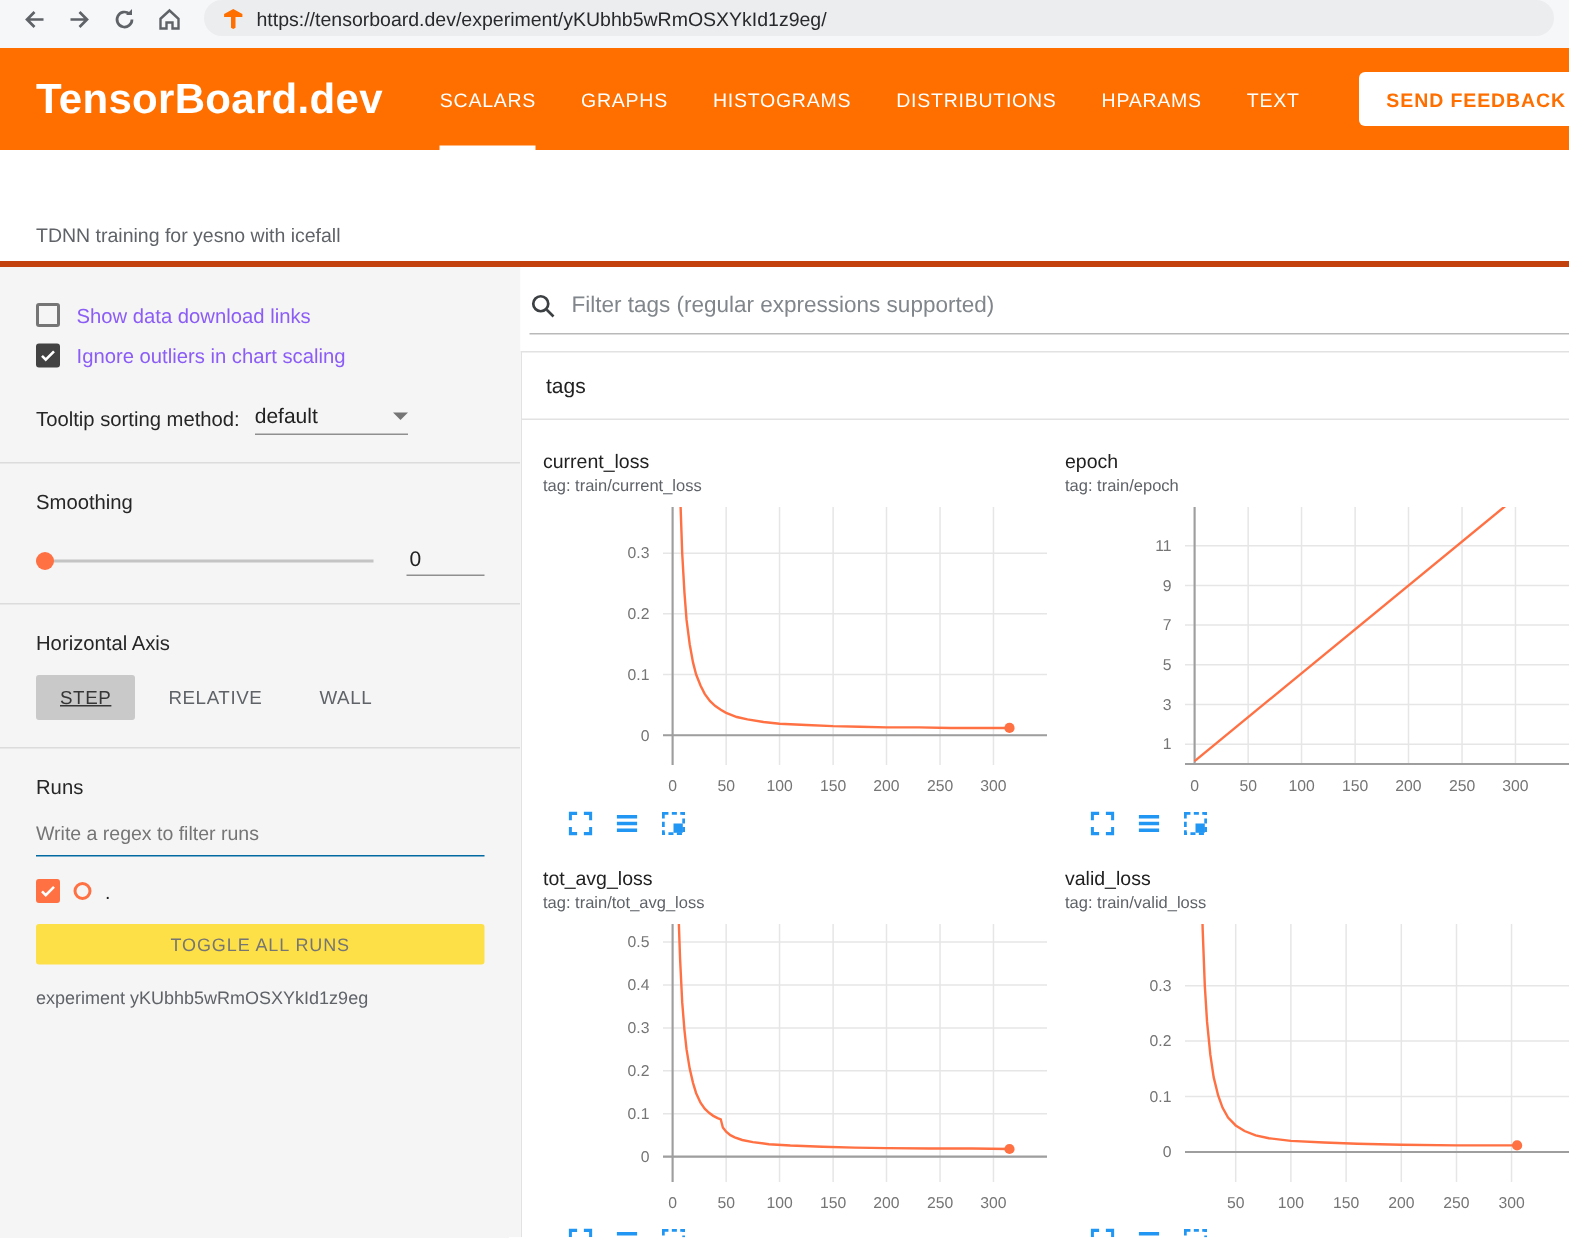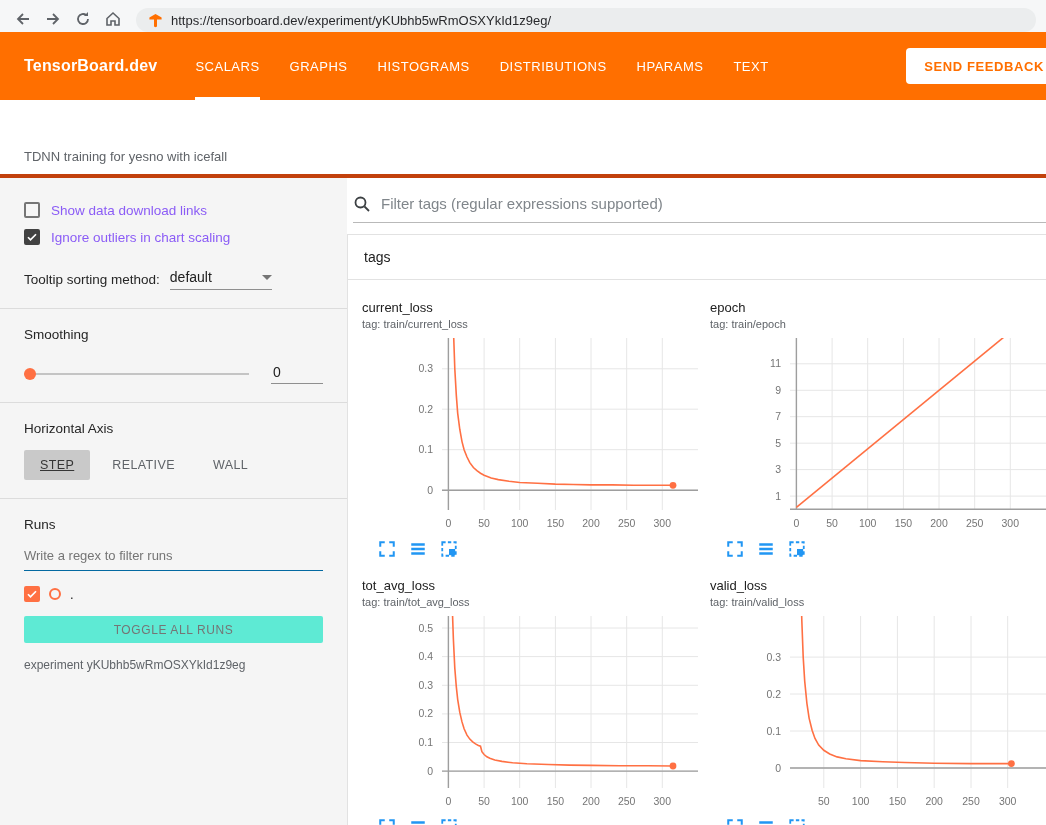--- a/index.html
+++ b/index.html
@@ -3,28 +3,28 @@
 <meta charset="utf-8">
 <style>
   * { box-sizing: border-box; }
   html,body { margin:0; padding:0; }
   body {
     width:1046px; height:825px; overflow:hidden; position:relative;
     font-family:"Liberation Sans", sans-serif; background:#fff; color:#212121;
   }
 
   
-  .browser-bar { height:32px; background:#f6f7f8; display:flex; align-items:flex-end; padding:0 10px; gap:4px; }
+  .browser-bar { height:32px; background:#f6f7f8; display:flex; align-items:flex-start; padding:0 10px; gap:4px; }
   .nav-icon { width:26px; height:26px; border-radius:50%; display:flex; align-items:center; justify-content:center; color:#5f6368; flex:none; }
   .address-bar { flex:1; height:24px; margin-left:6px; background:#ebedee; border-radius:13px; display:flex; align-items:center; padding:0 12px; gap:8px; }
   .url { font-size:13px; color:#28292c; white-space:nowrap; }
 
   
   .app-header { height:68px; background:#ff6f00; display:flex; align-items:stretch; padding:0 0 0 24px; position:relative; }
-  .brand { color:#fff; font-size:16px; font-weight:600; letter-spacing:.2px; align-self:center; }
+  .brand { color:#fff; font-size:28px; font-weight:600; letter-spacing:.2px; align-self:center; }
   .tabs { display:flex; margin-left:38px; gap:30px; }
   .tab { display:flex; align-items:center; color:#fff; font-size:13px; font-weight:500; letter-spacing:.5px; cursor:pointer; border-bottom:3px solid transparent; padding-top:3px; }
   .tab.active { border-bottom-color:#fff; }
   .feedback-btn { position:absolute; right:-16px; top:16px; height:36px; background:#fff; color:#ff6f00; border:none; border-radius:4px; font-family:inherit; font-size:13px; font-weight:700; letter-spacing:.6px; padding:0 18px; }
 
   
   .subtitle-bar { height:78px; padding:49px 0 0 24px; font-size:13px; color:#5f6368; border-bottom:4px solid #c2410c; background:#fff; }
 
   
   .content { display:flex; height:647px; overflow:hidden; }
@@ -52,21 +52,21 @@
   .slider-value { width:52px; border:none; border-bottom:1px solid #8f8f8f; background:transparent; font-family:inherit; font-size:14px; color:#212121; padding:0 0 3px 2px; outline:none; }
 
   .axis-buttons { display:flex; gap:6px; margin-top:14px; }
   .axis-btn { height:30px; padding:0 16px; border:none; border-radius:2px; background:transparent; color:#5f6368; font-family:inherit; font-size:12.5px; letter-spacing:.4px; cursor:pointer; }
   .axis-btn.active { background:#c9c9c9; color:#363636;text-decoration:underline; }
 
   .runs-filter { width:100%; border:none; border-bottom:1px solid #0369a1; background:transparent; font-family:inherit; font-size:13px; color:#212121; padding:8px 0 7px 0; margin-top:8px; outline:none; }
   .runs-filter::placeholder { color:#757575; }
   .run-row { display:flex; align-items:center; gap:9px; margin-top:15px; font-size:13px; color:#212121; }
   .run-color-swatch { width:12px; height:12px; border:2px solid #ff7043; border-radius:50%; flex:none; }
-  .toggle-all-btn { margin-top:14px; width:100%; height:27px; background:#5eead4; border:none; border-radius:2px; color:#757575; font-family:inherit; font-size:12px; letter-spacing:.6px; cursor:pointer; }
+  .toggle-all-btn { margin-top:14px; width:100%; height:27px; background:#fde047; border:none; border-radius:2px; color:#757575; font-family:inherit; font-size:12px; letter-spacing:.6px; cursor:pointer; }
   .experiment-label { margin-top:15px; font-size:12px; color:#5f6368; }
 
   
   .main { flex:1; background:#fff; overflow:hidden; }
   .filter-row { display:flex; align-items:center; gap:8px; margin:16px 0 0 6px; border-bottom:1px solid #b9b9b9; padding-bottom:9px; }
   .filter-input { flex:1; border:none; outline:none; background:transparent; font-family:inherit; font-size:15px; color:#212121; }
   .filter-input::placeholder { color:#80868b; }
 
   .card { margin-top:11px; border:1px solid #e2e2e2; border-right:none; background:#fff; }
   .card-header { padding:14px 16px; font-size:14px; color:#212121; border-bottom:1px solid #e2e2e2; }

